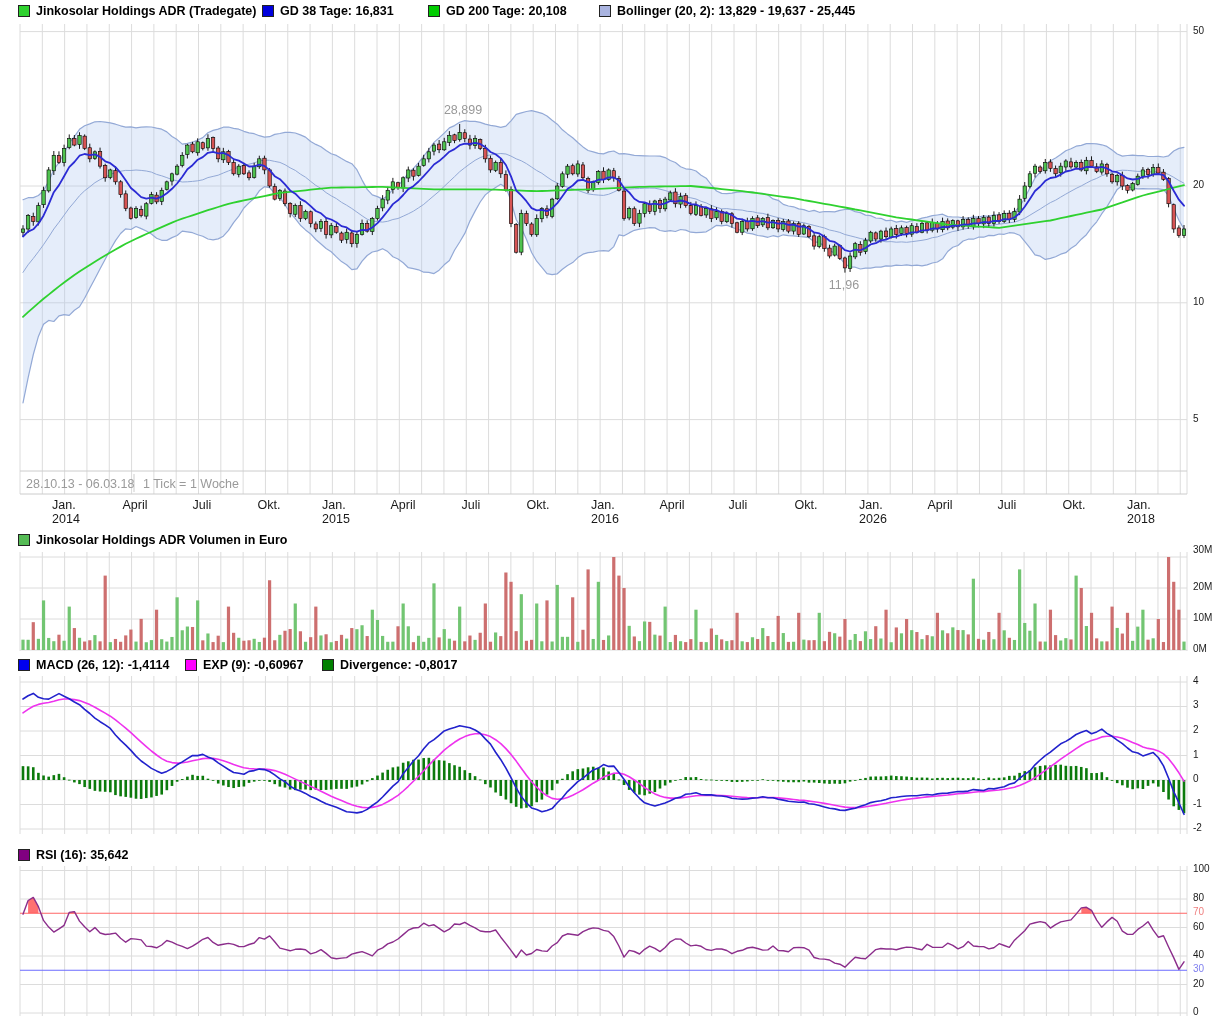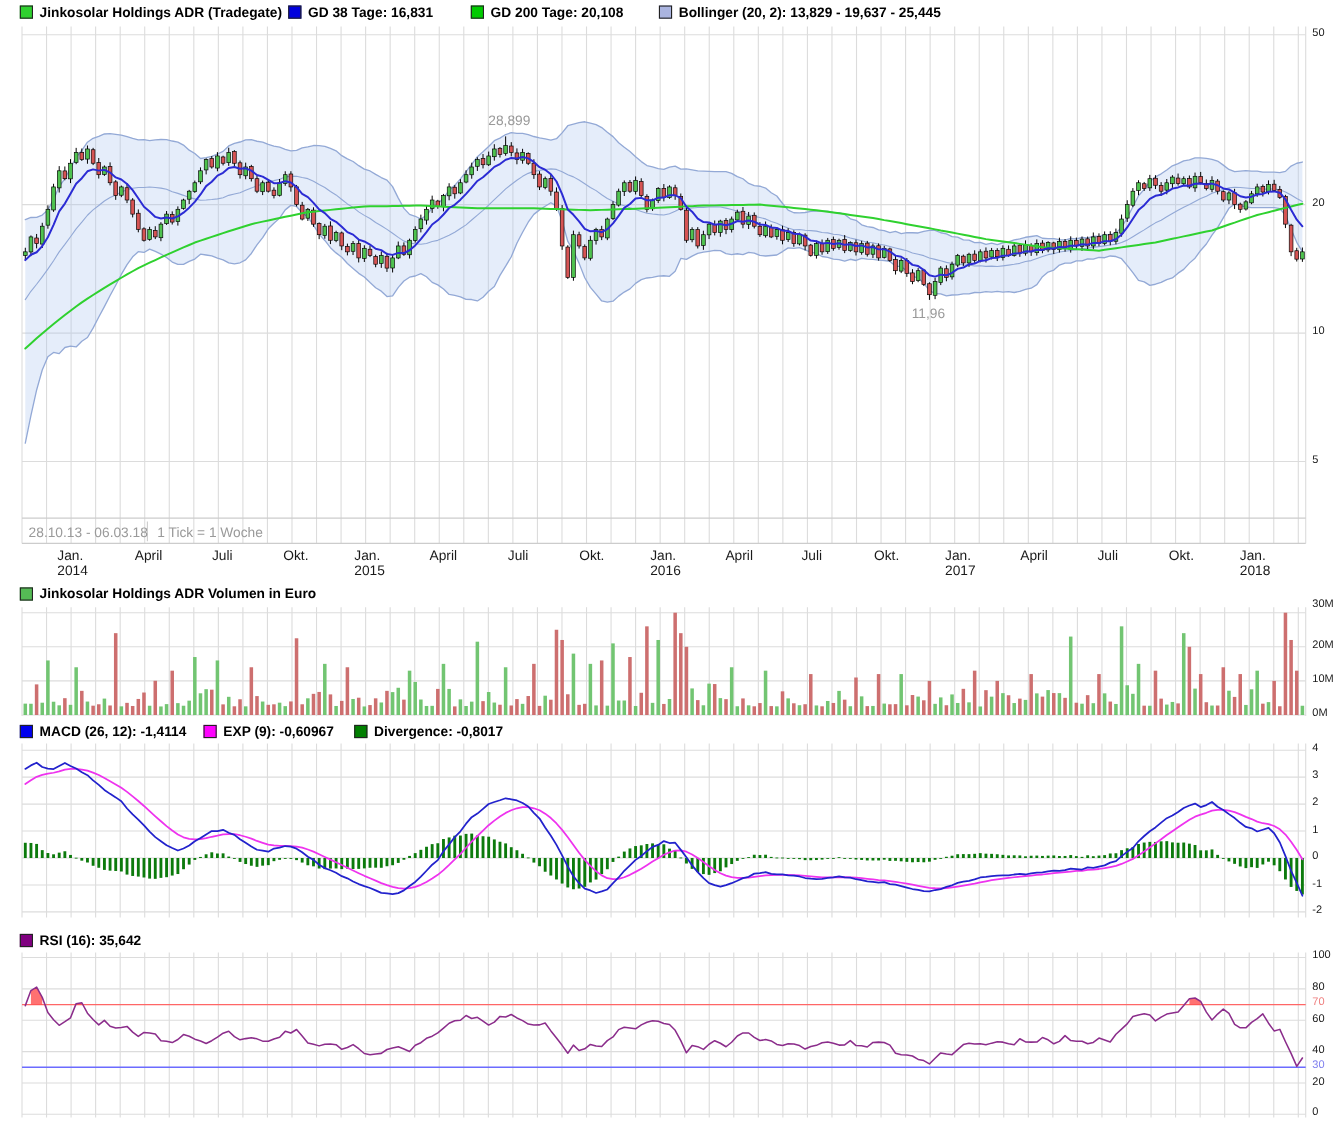--- a/index.html
+++ b/index.html
@@ -1269,21 +1269,21 @@
         <div>April</div>
       </div>
       <div class="xlab" style="left: 722px; top: 498px;">
         <div>Juli</div>
       </div>
       <div class="xlab" style="left: 790px; top: 498px;">
         <div>Okt.</div>
       </div>
       <div class="xlab" style="left: 857px; top: 498px;">
         <div>Jan.</div>
-        <div>2017</div>
+        <div>2026</div>
       </div>
       <div class="xlab" style="left: 924px; top: 498px;">
         <div>April</div>
       </div>
       <div class="xlab" style="left: 991px; top: 498px;">
         <div>Juli</div>
       </div>
       <div class="xlab" style="left: 1058px; top: 498px;">
         <div>Okt.</div>
       </div>

